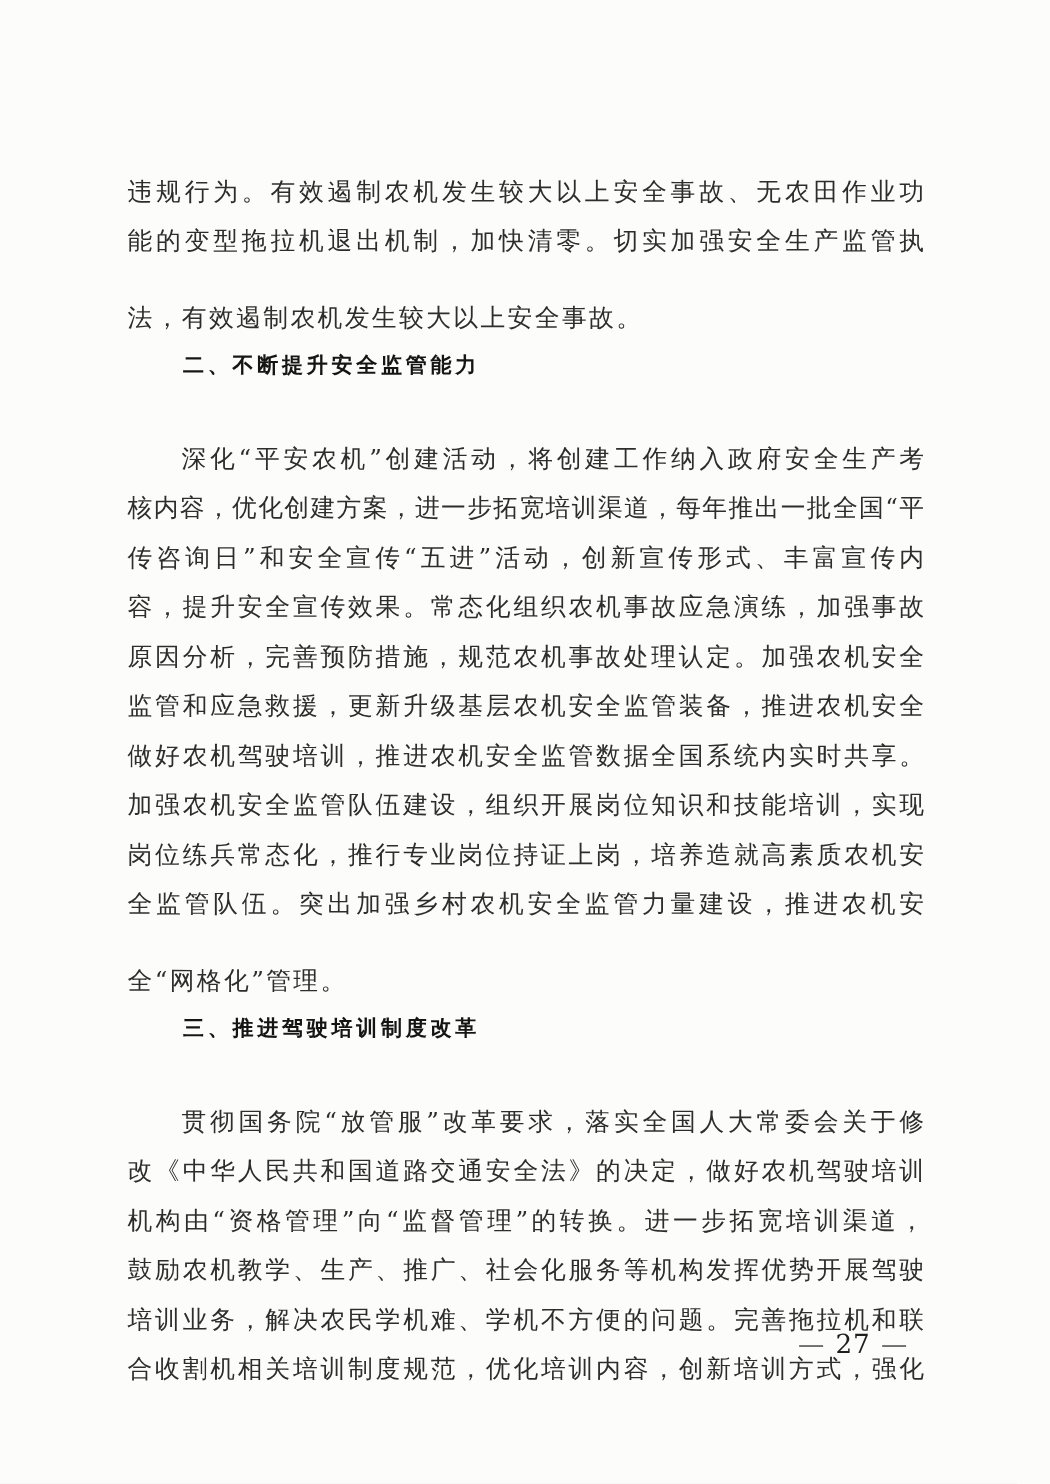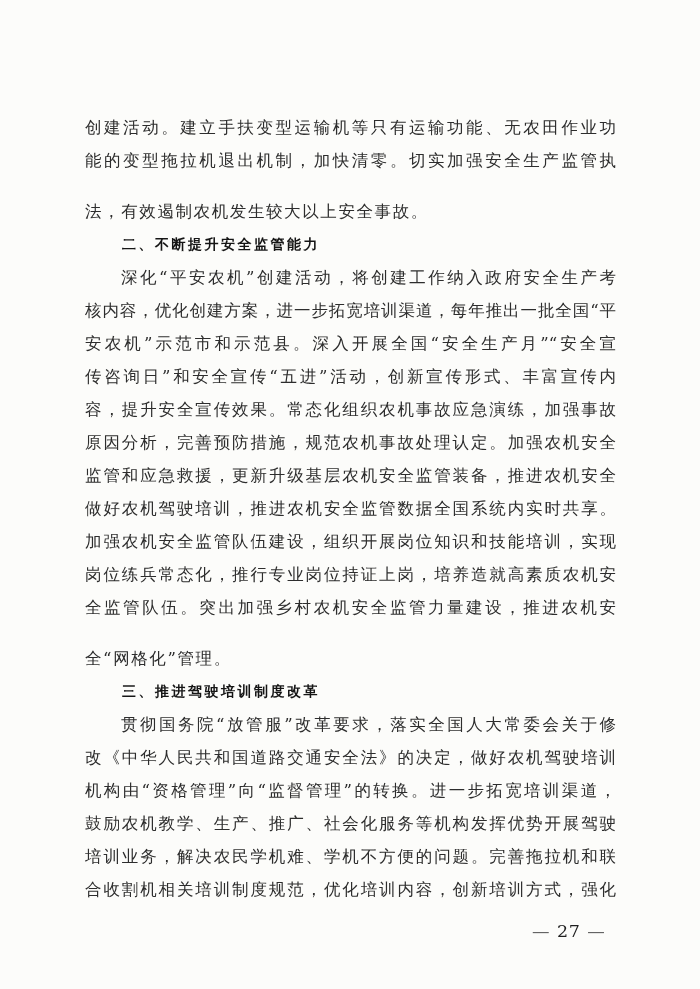--- a/index.html
+++ b/index.html
@@ -38,34 +38,35 @@
   }
   
   .end {
     text-align: left;
     letter-spacing: 1.6px;
     margin-top: 18px;
   }
   
   .ind {
     padding-left: 36px;
+    margin-top: 28px;
   }
   
   .hd {
     font-family: "DejaVu Sans", "Liberation Sans", sans-serif;
     font-weight: bold;
     font-size: 14px;
     letter-spacing: 2.5px;
     color: #151515;
     padding-left: 37px;
   }
   .footer {
     position: absolute;
     left: 528px;
-    top: 919px;
+    top: 885px;
     height: 24px;
     line-height: 24px;
     font-size: 17.5px;
     color: #2a2a2a;
     letter-spacing: 0.5px;
     white-space: nowrap;
   }
   .footer .dash {
     color: #5d5d5d;
     padding: 0 4px;
@@ -73,27 +74,26 @@
   .footer .num {
     color: #1f1f1f;
     padding: 0 3px;
   }
 </style>
 </head>
 <body>
 
 <div class="page">
   <div class="text-col">
-    <div class="line j">创建活动。建立手扶变型运输机等只有运输功能、无农田作业功</div>
+    <div class="line j">违规行为。有效遏制农机发生较大以上安全事故、无农田作业功</div>
     <div class="line j">能的变型拖拉机退出机制，加快清零。切实加强安全生产监管执</div>
     <div class="line end">法，有效遏制农机发生较大以上安全事故。</div>
     <div class="line hd">二、不断提升安全监管能力</div>
     <div class="line j ind">深化“平安农机”创建活动，将创建工作纳入政府安全生产考</div>
     <div class="line j">核内容，优化创建方案，进一步拓宽培训渠道，每年推出一批全国“平</div>
-    <div class="line j">安农机”示范市和示范县。深入开展全国“安全生产月”“安全宣</div>
     <div class="line j">传咨询日”和安全宣传“五进”活动，创新宣传形式、丰富宣传内</div>
     <div class="line j">容，提升安全宣传效果。常态化组织农机事故应急演练，加强事故</div>
     <div class="line j">原因分析，完善预防措施，规范农机事故处理认定。加强农机安全</div>
     <div class="line j">监管和应急救援，更新升级基层农机安全监管装备，推进农机安全</div>
     <div class="line j">做好农机驾驶培训，推进农机安全监管数据全国系统内实时共享。</div>
     <div class="line j">加强农机安全监管队伍建设，组织开展岗位知识和技能培训，实现</div>
     <div class="line j">岗位练兵常态化，推行专业岗位持证上岗，培养造就高素质农机安</div>
     <div class="line j">全监管队伍。突出加强乡村农机安全监管力量建设，推进农机安</div>
     <div class="line end">全“网格化”管理。</div>
     <div class="line hd">三、推进驾驶培训制度改革</div>

